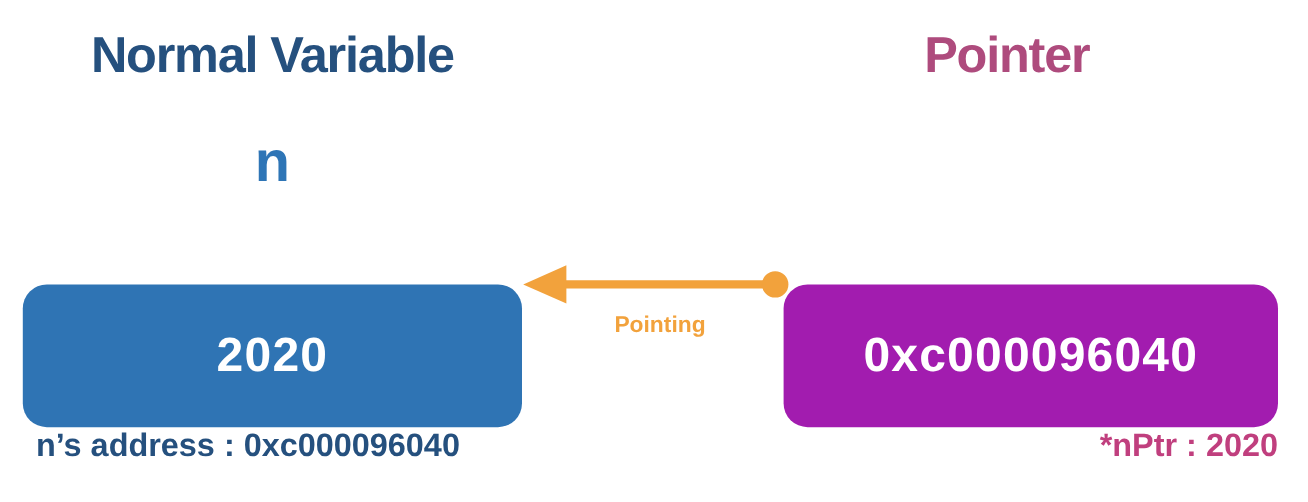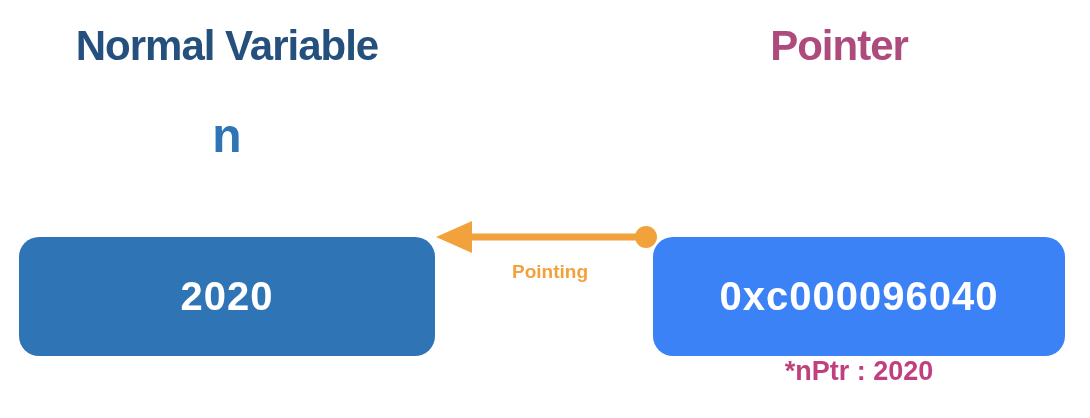--- a/index.html
+++ b/index.html
@@ -38,21 +38,21 @@
     position: absolute;
     top: 197px;
     height: 119px;
     border-radius: 20px;
     display: flex;
     align-items: center;
     justify-content: center;
     margin-top: 40px;
   }
   .value-box.blue { left: 19px; width: 416px; background: #2F74B4; }
-  .value-box.pink { left: 653px; width: 412px; background: #3b82f6; }
+  .value-box.pink { left: 653px; width: 412px; background: #a21caf; }
   .value-box .box-value {
     color: #ffffff;
     font-size: 40px;
     letter-spacing: 1px;
     white-space: nowrap;
   }
   .arrow-svg {
     position: absolute;
     left: 430px;
     top: 215px;
@@ -69,21 +69,21 @@
     color: #F2A23C;
     white-space: nowrap;
   }
   .caption {
     position: absolute;
     top: 356px;
     font-size: 27px;
     white-space: nowrap;
   }
   .caption.left { left: 30px; color: #25507E; }
-  .caption.right { left: 653px; width: 412px; text-align: center; color: #C03F7E; }
+  .caption.right { left: 653px; width: 412px; text-align: right; color: #C03F7E; }
 </style>
 </head>
 <body>
 
 <div class="canvas">
 
   <div class="heading left">Normal Variable</div>
 
   <div class="heading right">Pointer</div>
 
@@ -99,16 +99,17 @@
   </div>
 
   <svg class="arrow-svg" viewBox="0 0 240 45" xmlns="http://www.w3.org/2000/svg">
     <line x1="38" y1="22" x2="216" y2="22" stroke="#F2A23C" stroke-width="7"></line>
     <polygon points="6,22 42,6 42,38" fill="#F2A23C"></polygon>
     <circle cx="216" cy="22" r="11" fill="#F2A23C"></circle>
   </svg>
 
   <div class="pointing-label">Pointing</div>
 
+  <div class="caption left">n’s address : 0xc000096040</div>
 
   <div class="caption right">*nPtr : 2020</div>
 
 </div>
 
 </body></html>

